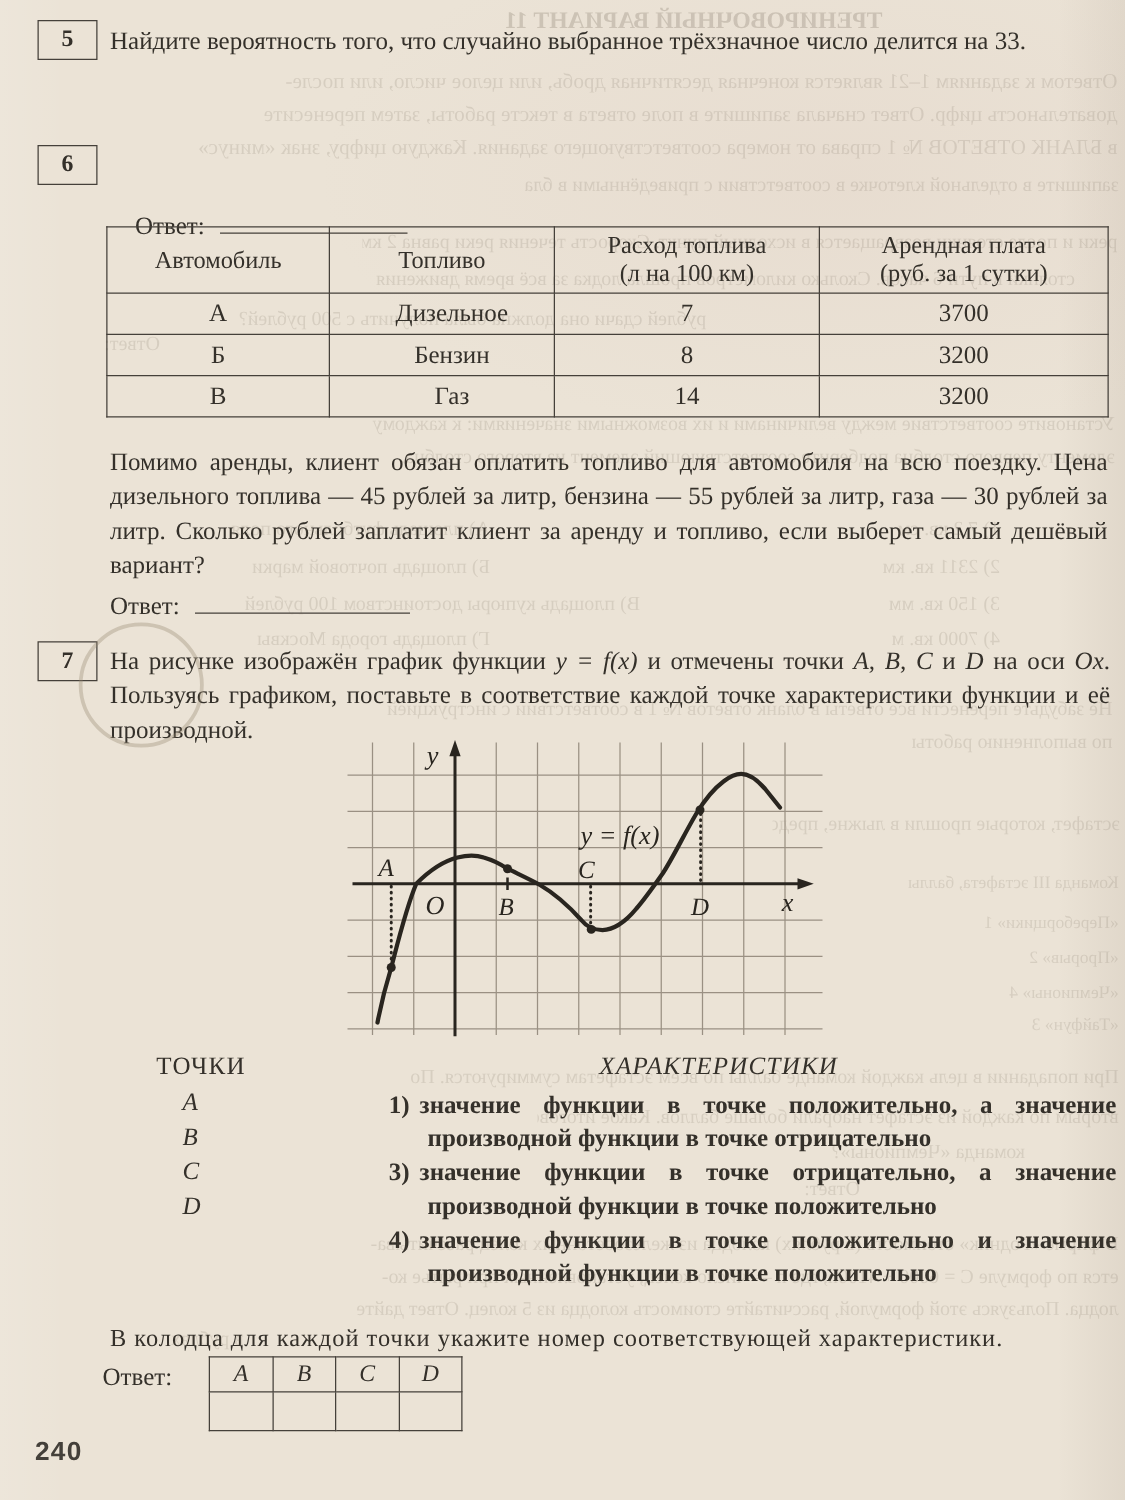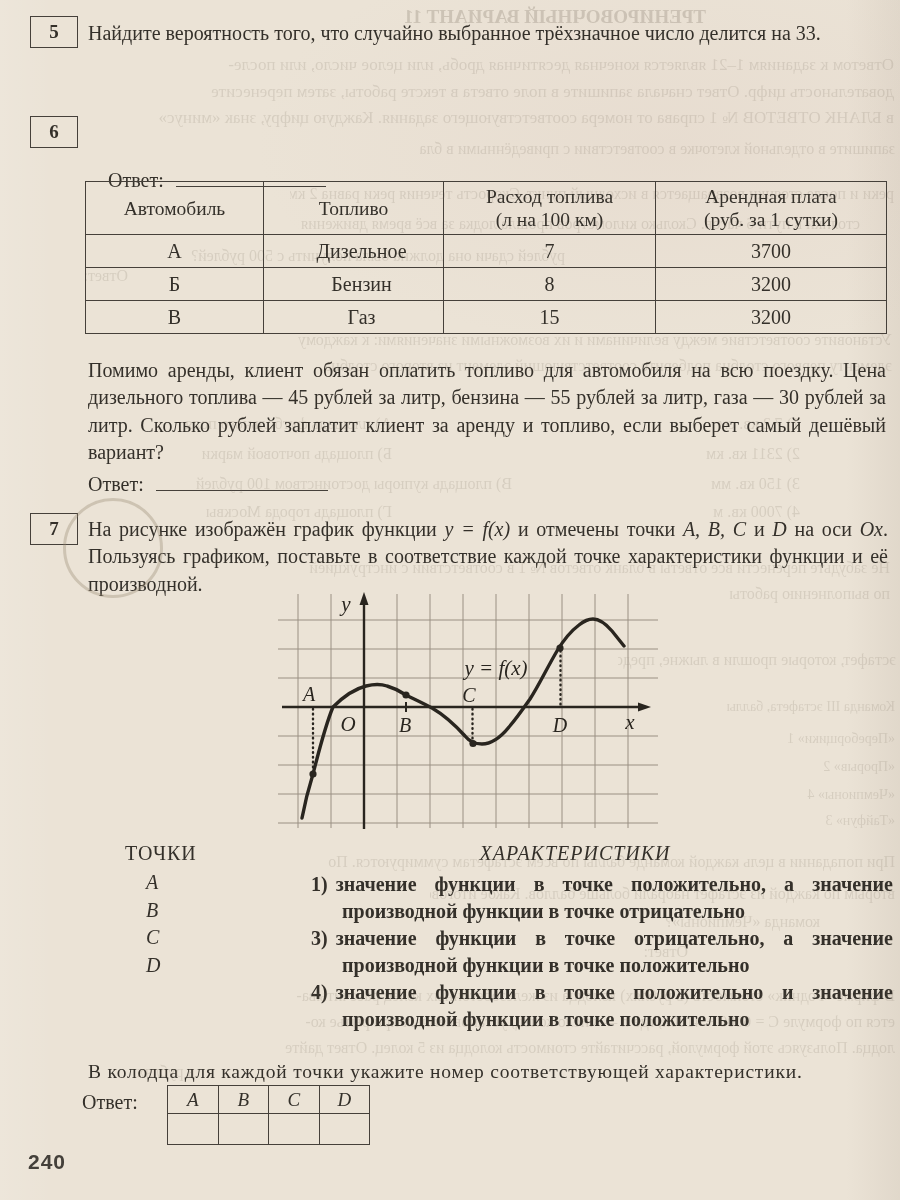--- a/index.html
+++ b/index.html
@@ -153,21 +153,21 @@
     </tr>
     <tr>
       <td>Б</td>
       <td class="fuel">Бензин</td>
       <td>8</td>
       <td>3200</td>
     </tr>
     <tr>
       <td>В</td>
       <td class="fuel">Газ</td>
-      <td>15</td>
+      <td>14</td>
       <td>3200</td>
     </tr>
   </tbody>
     </table>
 
   <div class="ptext" style="left:88px;top:357px;width:798px;">Помимо аренды, клиент обязан оплатить топливо для автомобиля на всю поездку. Цена дизельного топлива — 45 рублей за литр, бензина — 55 рублей за литр, газа — 30 рублей за литр. Сколько рублей заплатит клиент за аренду и топливо, если выберет самый дешёвый вариант?</div>
   <div class="answer" style="left:88px;top:466px;">
     <span>Ответ:</span><span class="answer-line" style="width:172px;"></span>
   </div>
 

